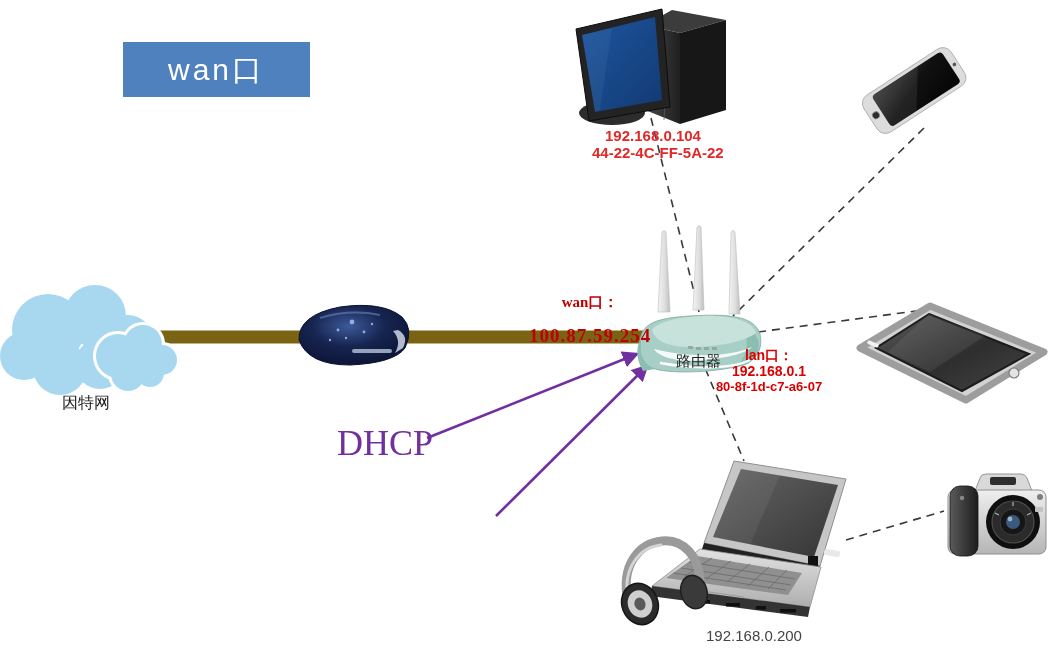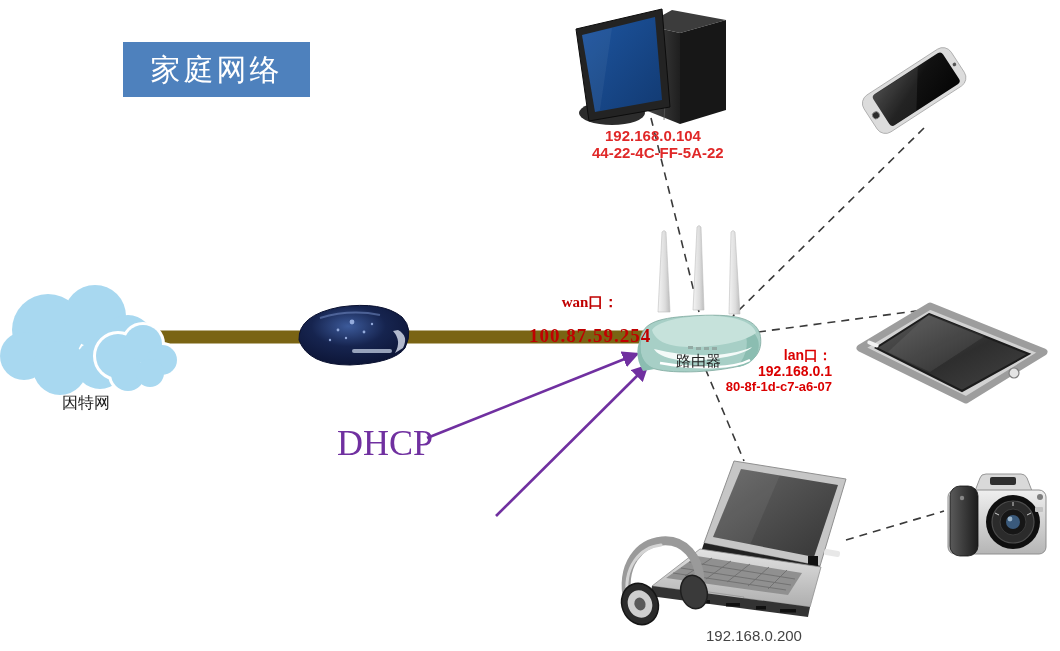--- a/index.html
+++ b/index.html
@@ -10,21 +10,21 @@
   .title-box{position:absolute;left:123px;top:42px;width:187px;height:55px;background:#4E81BD;
              color:#ffffff;font-size:30px;letter-spacing:3px;text-align:center;line-height:56px;
              font-family:"Liberation Sans", sans-serif;}
   .modem-label{left:303px;top:256px;font-size:22px;font-weight:bold;color:#00AEEF;
                font-family:"Liberation Serif", serif;letter-spacing:1px;}
   .internet-label{left:62px;top:393px;font-size:16px;color:#1a1a1a;}
   .router-label{left:676px;top:352px;font-size:15px;color:#222;}
   .wan-block{left:515px;top:294px;width:150px;text-align:center;color:#C00000;line-height:17px;}
   .wan-block .l1{font-size:15px;font-weight:bold;font-family:Liberation Serif, serif;}
   .wan-block .l2{font-size:19px;font-weight:bold;font-family:"Liberation Serif", serif;letter-spacing:1px;margin-top:16px;}
-  .lan-block{left:706px;top:348px;width:126px;text-align:right;color:#DB0000;line-height:15.5px;}
+  .lan-block{left:706px;top:348px;width:126px;text-align:center;color:#DB0000;line-height:15.5px;}
   .lan-block .l1{font-size:14px;font-weight:bold;}
   .lan-block .l2{font-size:14px;font-weight:bold;}
   .lan-block .l3{font-size:13px;font-weight:bold;}
   .desktop-block{left:592px;top:127px;width:122px;text-align:center;color:#E02828;
                  font-size:15px;font-weight:bold;line-height:17px;}
   .laptop-label{left:706px;top:627px;font-size:15px;color:#444;}
   .anno{color:#7030A0;font-family:"Liberation Serif", serif;font-size:36px;}
   .dhcp-label{left:337px;top:422px;}
   .nat-label{left:441px;top:511px;}
 </style>
@@ -253,21 +253,21 @@
       <g stroke="#cfcfcf" stroke-width="1">
         <line x1="1013" y1="502" x2="1013" y2="506"></line>
           <line x1="1031" y1="513" x2="1027" y2="515"></line>
         <line x1="995" y1="513" x2="999" y2="515"></line>
       </g>
       <circle cx="1040" cy="497" r="3" fill="#7d7d7d"></circle>
       <rect x="1035" y="507" width="8" height="5" rx="1" fill="#c2c2c2"></rect>
     </g>
   </svg>
 
-  <div class="title-box">家庭网络</div>
+  <div class="title-box">wan口</div>
 
   <div class="label internet-label">因特网</div>
   <div class="label router-label">路由器</div>
 
   <div class="label wan-block">
     <div class="l1">wan口：</div>
     <div class="l2">100.87.59.254</div>
   </div>
 
   <div class="label lan-block">

